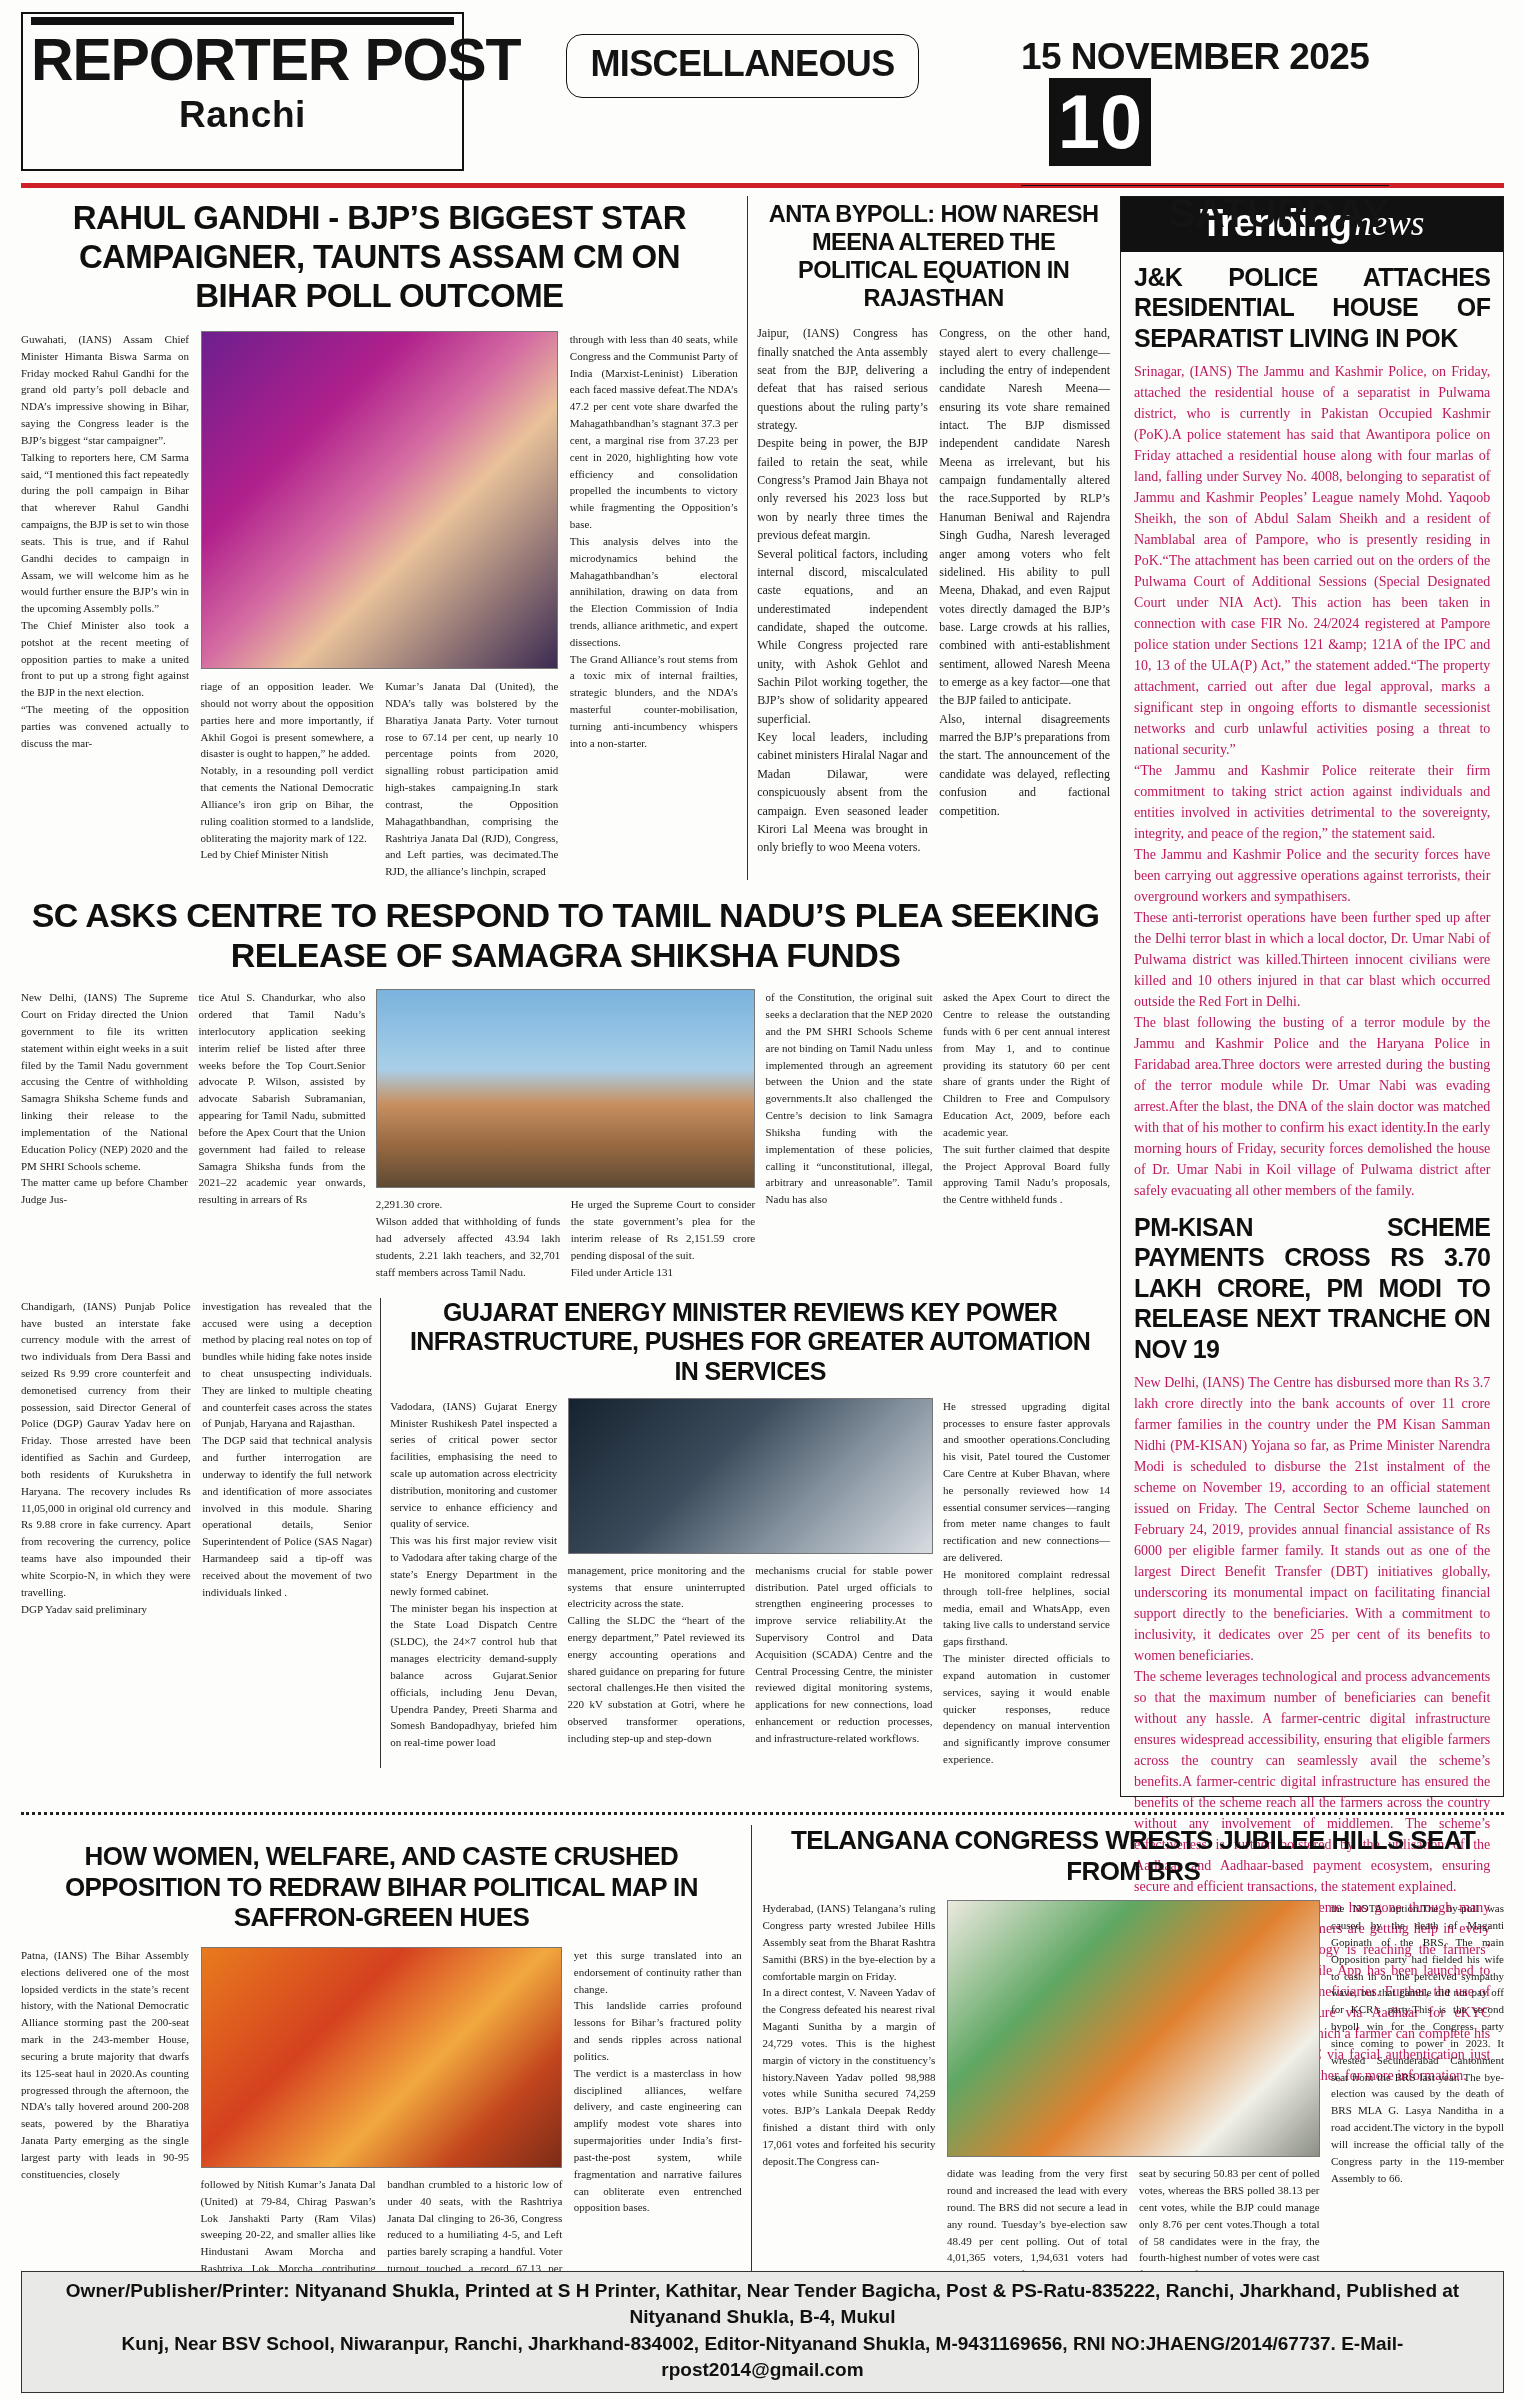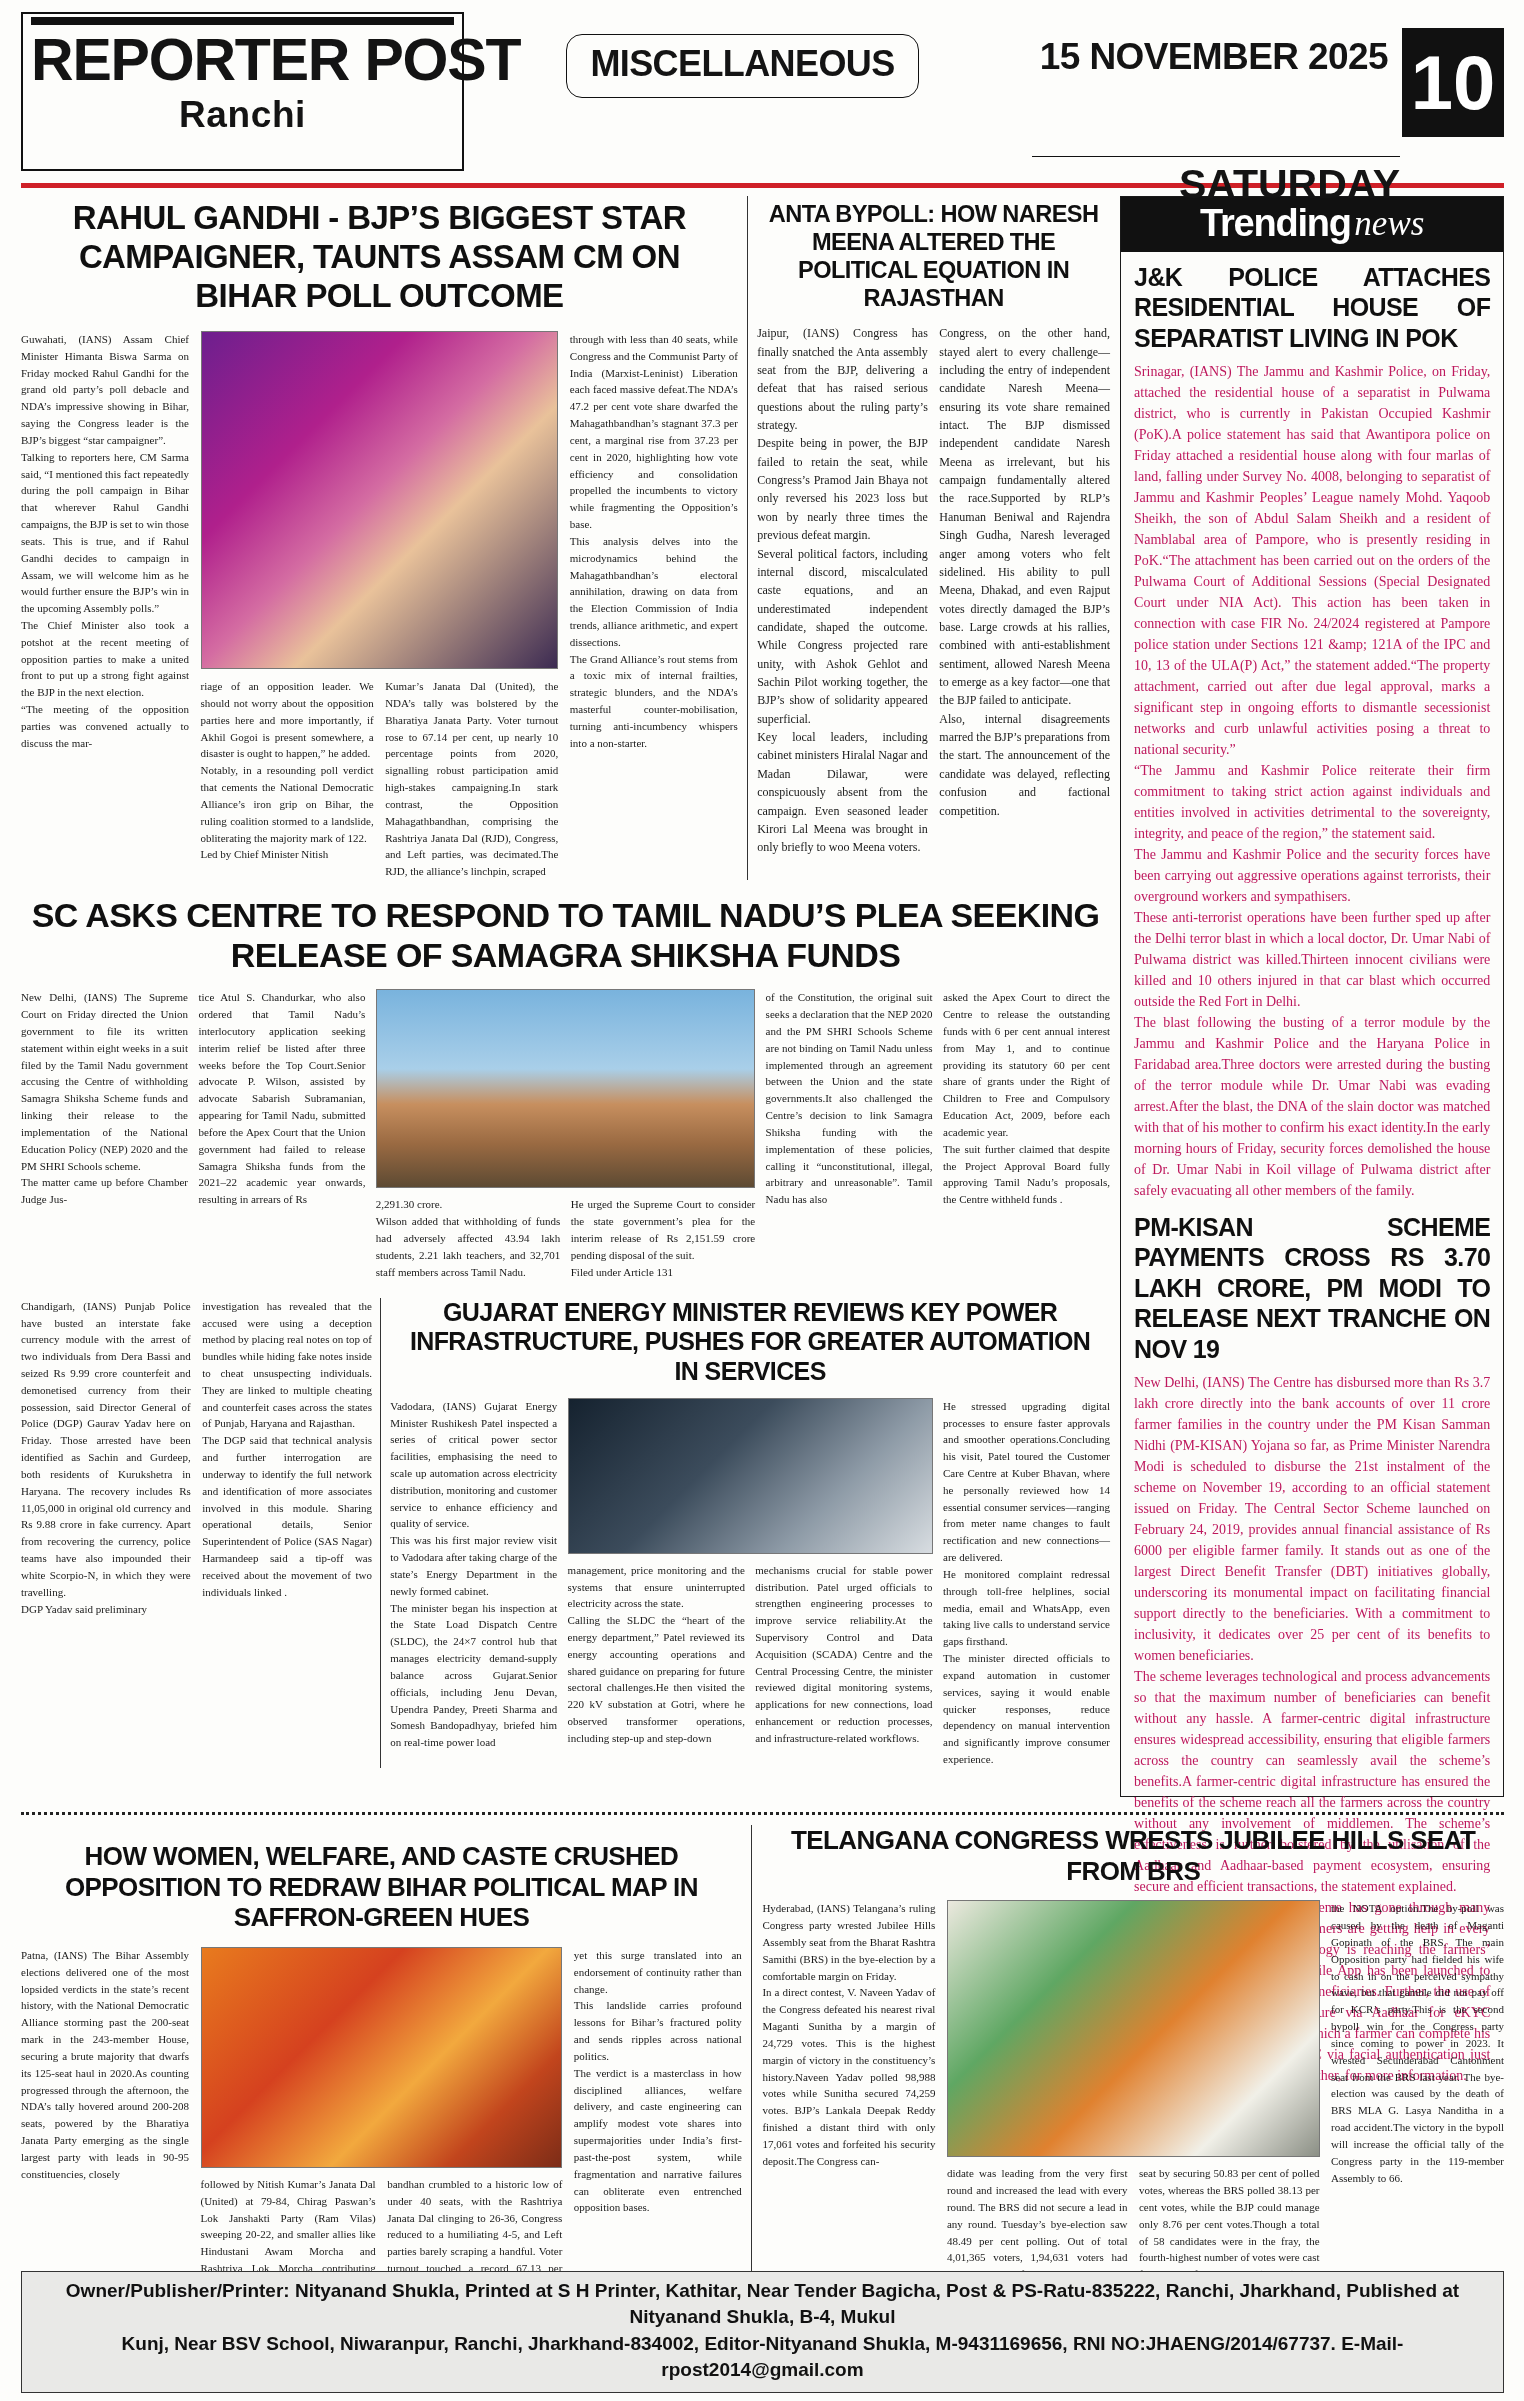--- a/index.html
+++ b/index.html
@@ -23,29 +23,29 @@
   .mast-city {
     font-family:"Liberation Sans", sans-serif; font-weight:900; font-size:37px;
     text-align:center; margin-top:2.3px; letter-spacing:0.6px;
   }
   .mast-middle { flex:1; display:flex; justify-content:center; padding-top:22px; }
   .mast-section {
     border:1.7px solid #111; border-radius:16px; padding:8px 23px 29px 23px;
     font-family:"Liberation Sans", sans-serif; font-weight:900; font-size:36px; letter-spacing:-0.6px;
     height:64px;
   }
-  .mast-right { width:483px; display:flex; flex-wrap:wrap; justify-content:flex-end; padding-top:16px; }
+  .mast-right { width:483px; display:flex; flex-wrap:wrap; justify-content:flex-end; padding-top:16px;flex-direction:column; }
   .mast-date {
     font-family:"Liberation Sans", sans-serif; font-weight:900; font-size:37px;
     letter-spacing:-0.6px; margin-right:14px; margin-top:8px; white-space:nowrap;
   }
   .mast-pagebox {
-    background:#111; color:#fff; width:102px; height:109px;
+    background:#111; color:#fff; width:102px; height:88px;
     font-family:"Liberation Sans", sans-serif; font-weight:900; font-size:76px;
-    display:flex; align-items:center; justify-content:center;
+    display:flex; align-items:center; justify-content:center;margin-left:28px;
   }
   .mast-daywrap { width:368px; margin-right:104px; border-top:1.7px solid #111; margin-top:19.6px; padding-top:3.5px; text-align:right; }
   .mast-day { font-family:"Liberation Sans", sans-serif; font-weight:900; font-size:41px; letter-spacing:0; }
   .red-rule { height:4.6px; background:#cf2027; margin:3.5px 0 8px 0; }
   
   .headline {
     font-family:"Liberation Sans", sans-serif; font-weight:900; text-align:center;
     letter-spacing:-0.6px; line-height:1.18; color:#101010;
   }
   .coltext {

